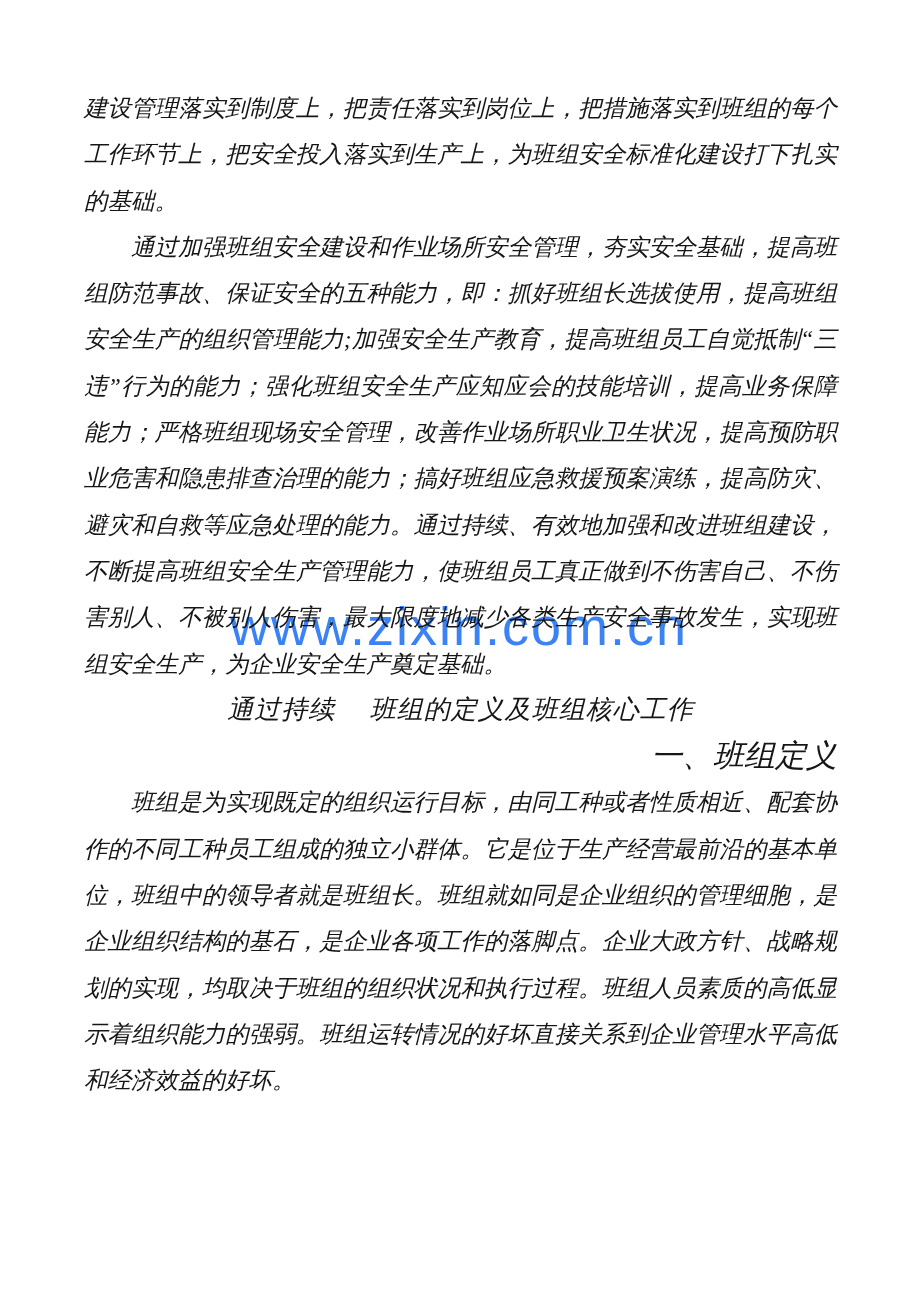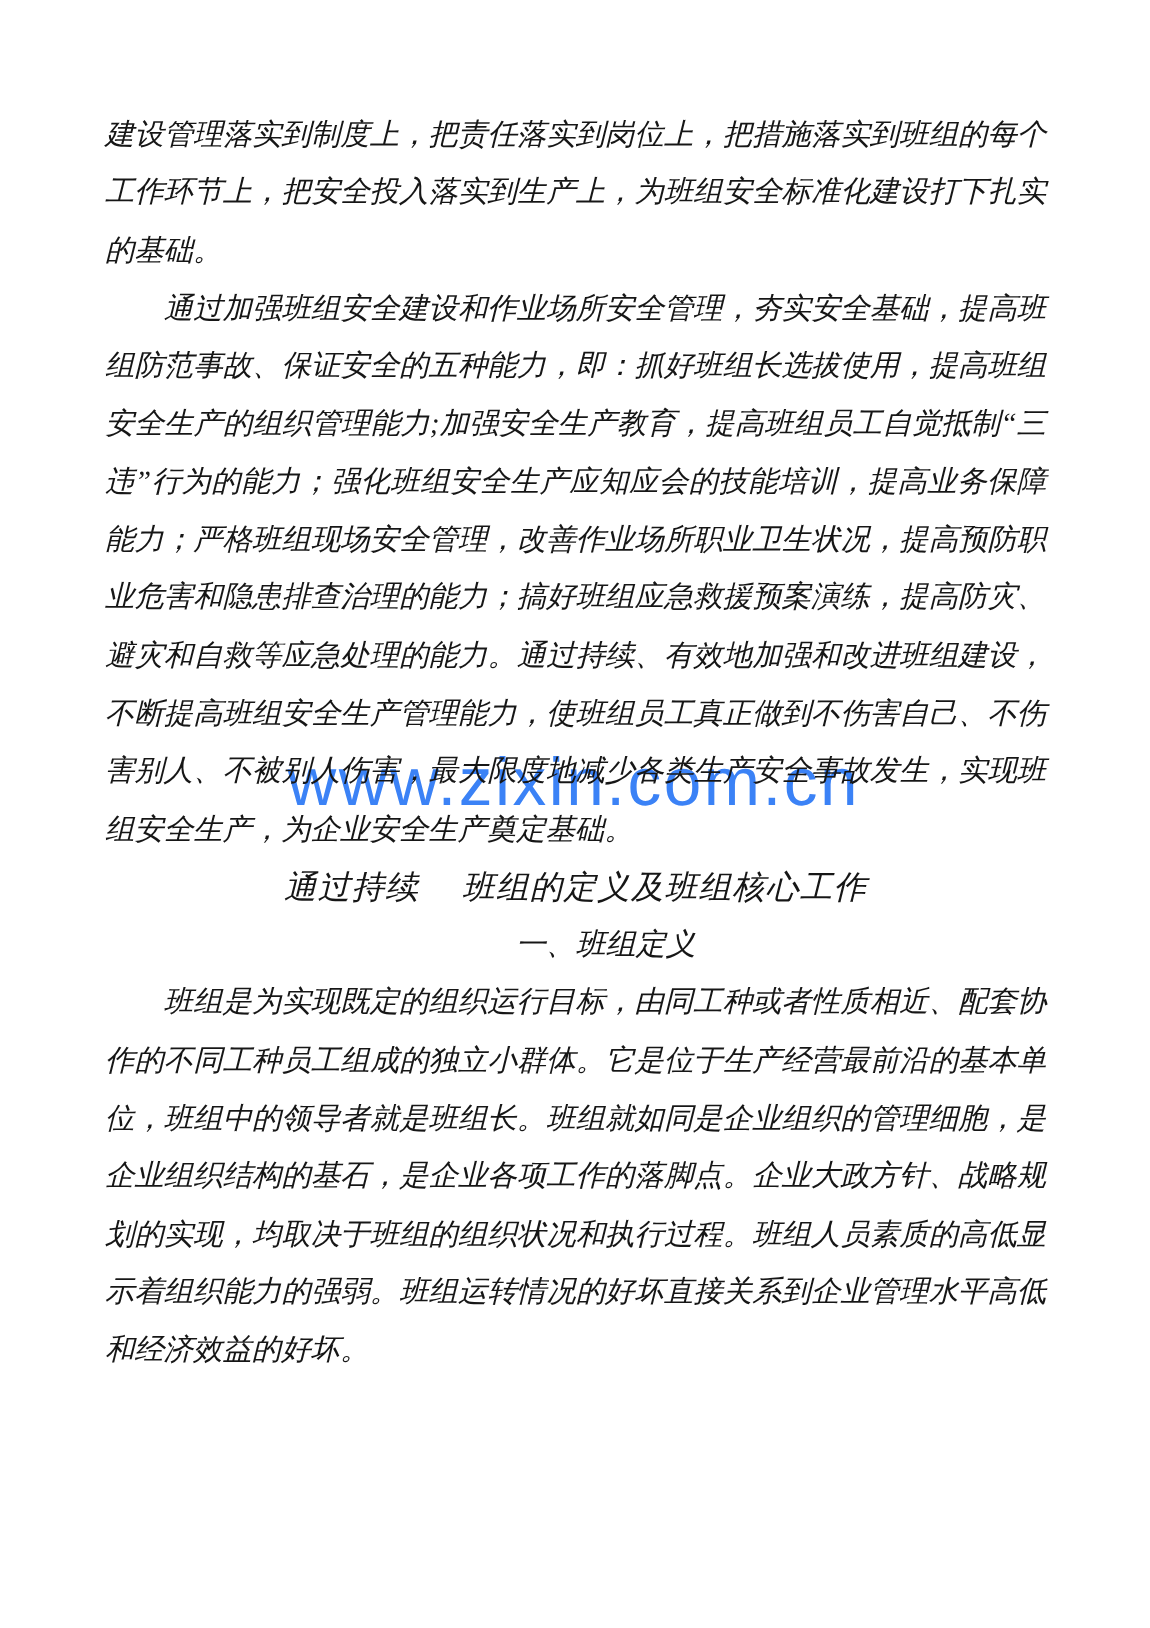--- a/index.html
+++ b/index.html
@@ -50,24 +50,24 @@
   .section-title {
     text-align: center;
     text-indent: 0;
     font-weight: bold;
     font-size: 26px;
     line-height: 46.3px;
     letter-spacing: 1px;
   }
   .sub-heading {
     font-weight: bold;
-    font-size: 24px;
+    font-size: 31px;
     line-height: 46.3px;
     text-indent: 2em;
-    text-align: center;
+    text-align: right;
   }
 </style>
 </head>
 <body>
 
 <div class="page">
 
   <div class="watermark">www.zixin.com.cn</div>
 
   <div class="content">

